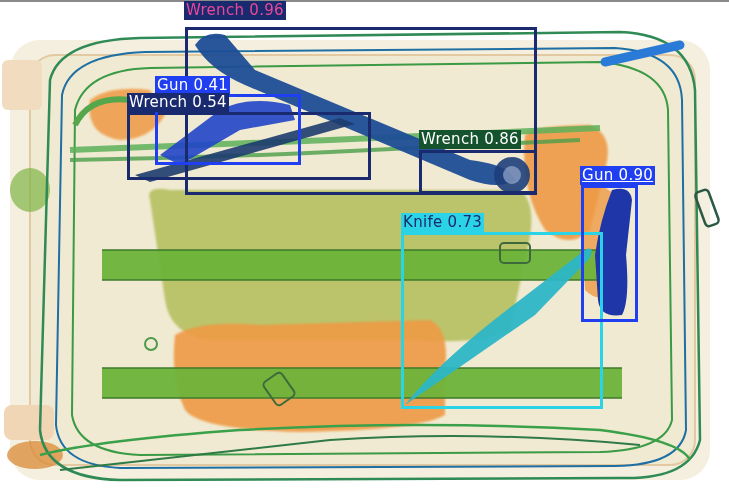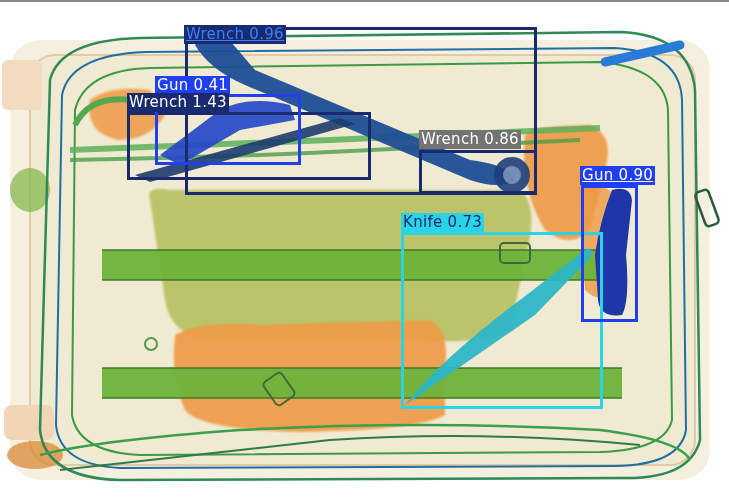--- a/index.html
+++ b/index.html
@@ -67,29 +67,29 @@
   <path d="M135,175 L340,118 L355,124 L150,182 Z" fill="#1c3c6e" opacity="0.9"></path>
 
   <path d="M160,155 L220,110 Q250,95 290,105 L295,120 L240,130 L180,165 Z" fill="#2045c8" opacity="0.9"></path>
 
   <path d="M612,190 Q630,185 632,200 L626,255 Q630,300 622,315 Q600,318 598,300 L595,255 Q600,220 612,190 Z" fill="#1f36a8"></path>
 
   <path d="M405,405 Q440,360 520,300 L585,250 Q595,245 590,258 L535,315 Q470,360 405,405 Z" fill="#2cb6c6" opacity="0.95"></path>
 </svg>
 
 <div class="det-box" style="left:185px;top:27px;width:352px;height:168px;border-color:#1a2a6e;"></div>
-<div class="det-label" style="left:184px;top:25px;background:#1a2a6e;color:#3b82f6;text-decoration:underline;">Wrench 0.96</div>
+<div class="det-label" style="left:184px;top:1px;background:#1a2a6e;color:#ec4899;">Wrench 0.96</div>
 
 <div class="det-box" style="left:127px;top:112px;width:244px;height:68px;border-color:#1a2a6e;"></div>
 
 <div class="det-box" style="left:155px;top:94px;width:146px;height:71px;border-color:#1f3ff0;"></div>
 <div class="det-label" style="left:155px;top:76px;background:#1f3ff0;color:#ffffff;">Gun 0.41</div>
 
-<div class="det-label" style="left:127px;top:93px;background:#1a2a6e;color:#ffffff;">Wrench 1.43</div>
+<div class="det-label" style="left:127px;top:93px;background:#1a2a6e;color:#ffffff;">Wrench 0.54</div>
 
 <div class="det-box" style="left:419px;top:150px;width:118px;height:44px;border-color:#1a2a6e;"></div>
-<div class="det-label" style="left:419px;top:130px;background:#737373;color:#ffffff;">Wrench 0.86</div>
+<div class="det-label" style="left:419px;top:130px;background:#14532d;color:#ffffff;">Wrench 0.86</div>
 
 <div class="det-box" style="left:401px;top:232px;width:202px;height:177px;border-color:#2ad4e6;"></div>
 <div class="det-label" style="left:401px;top:213px;background:#2ad4e6;color:#1a2a6e;">Knife 0.73</div>
 
 <div class="det-box" style="left:581px;top:185px;width:57px;height:137px;border-color:#1f3ff0;"></div>
 <div class="det-label" style="left:580px;top:166px;background:#1f3ff0;color:#ffffff;text-decoration:underline;">Gun 0.90</div>
 
 </body></html>

